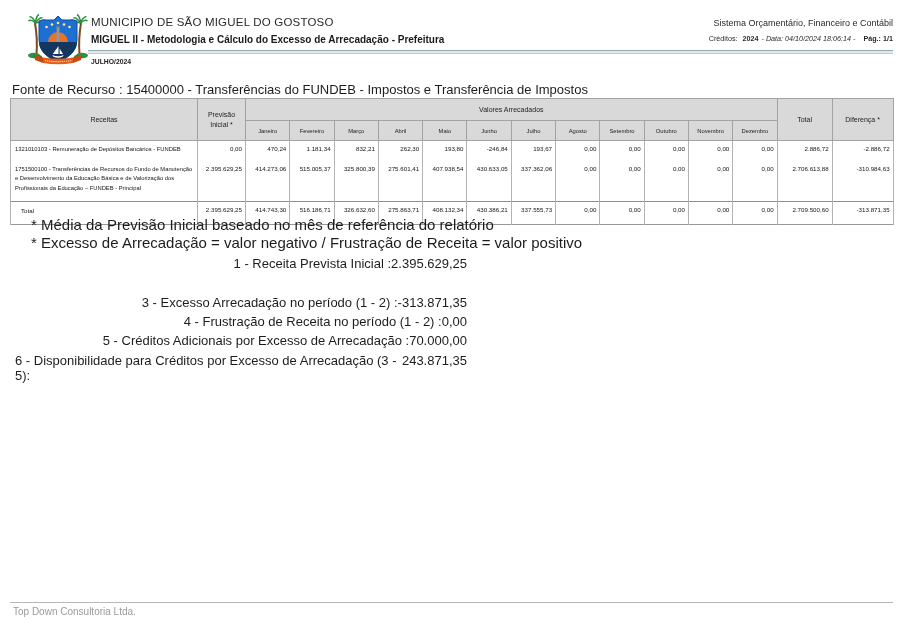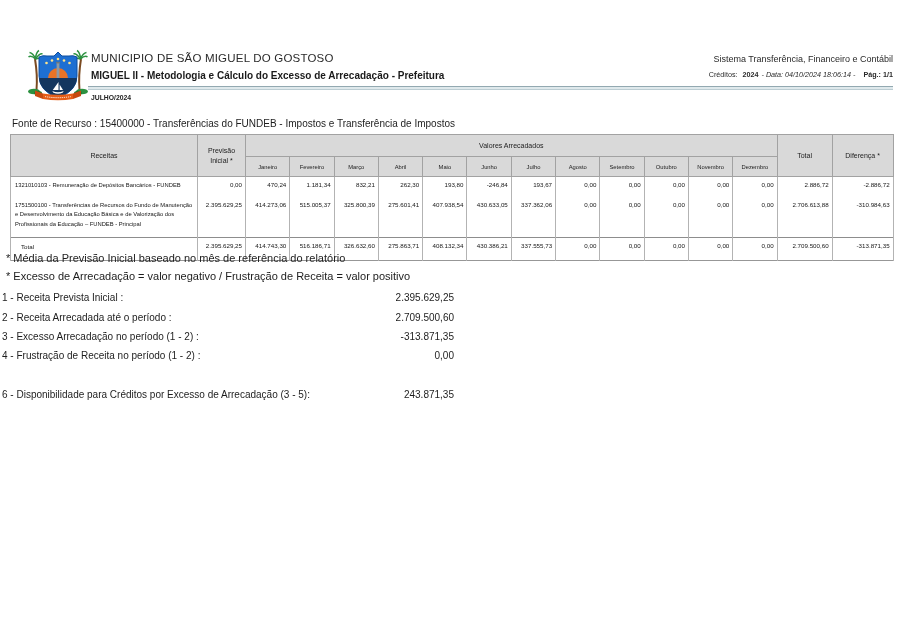--- a/index.html
+++ b/index.html
@@ -1,59 +1,59 @@
 <!DOCTYPE html>
 <html><head>
 <meta charset="utf-8">
 <style>
   html,body{margin:0;padding:0;}
   body{
     width:900px;height:637px;background:#ffffff;position:relative;
     font-family:"Liberation Sans", sans-serif;color:#1f1f1f;
     -webkit-font-smoothing:antialiased;
   }
-  .page{position:absolute;inset:0;overflow:hidden;margin-top:36px;}
+  .page{position:absolute;inset:0;overflow:hidden;}
 
   
   .crest{position:absolute;left:28px;top:10px;width:60px;height:60px;}
   .muni{position:absolute;left:91px;top:16px;font-size:11.5px;letter-spacing:.2px;color:#2a2a2a;}
   .rtitle{position:absolute;left:91px;top:34px;font-size:10px;font-weight:bold;color:#1a1a1a;}
   .title-rule{position:absolute;left:88px;top:50px;width:805px;height:2px;
     background:#dfe9ec;border-top:1px solid #93a9b1;border-bottom:1px solid #bccdd3;}
   .period{position:absolute;left:91px;top:58px;font-size:6.8px;font-weight:bold;color:#222;}
   .sys{position:absolute;left:500px;top:18px;width:393px;text-align:right;font-size:9px;color:#2a2a2a;}
   .meta{position:absolute;left:500px;top:34px;width:393px;text-align:right;font-size:7.2px;color:#2a2a2a;}
   .meta b{margin-left:3px;}
   .meta .m-rest{margin-left:1px;font-style:italic;}
   .meta .m-page{margin-left:6px;font-weight:bold;}
 
-  .fonte{position:absolute;left:12px;top:82px;font-size:10px;color:#1d1d1d;}
+  .fonte{position:absolute;left:12px;top:82px;font-size:13px;color:#1d1d1d;}
 
   
   .tbl-wrap{position:absolute;left:10px;top:98px;width:883px;}
   table{border-collapse:collapse;table-layout:fixed;width:883px;border:1px solid #979797;}
   th,td{padding:0;overflow:hidden;white-space:nowrap;}
   thead th{background:#d9d9d9;border:1px solid #a2a2a2;font-weight:normal;color:#1c1c1c;}
   .th-main{font-size:7px;height:21px;}
   .th-span{font-size:7px;height:21px;}
   .th-month{font-size:5.8px;height:19px;}
   tbody td{border-left:1px solid #b3b3b3;border-right:1px solid #b3b3b3;
     font-size:6.2px;vertical-align:top;color:#161616;}
   td.num{text-align:right;padding:4px 3px 0 1px;}
   td.name{font-size:5.8px;text-align:left;padding:4px 4px 0 4px;
     white-space:normal;line-height:1.6;}
   tr.r1 td{height:16px;}
   tr.r2 td{height:36px;}
   tr.trow td{border-top:1px solid #8d8d8d;height:17px;}
   td.tlabel{font-size:6.2px;text-align:left;padding:5px 0 0 10px;}
 
   
-  .note{position:absolute;left:6px;font-size:11px;color:#1d1d1d;}
-  .sum-row{position:absolute;left:2px;width:452px;height:13px;
-    display:flex;justify-content:space-between;font-size:10px;color:#1d1d1d;}
+  .note{position:absolute;left:31px;font-size:15px;color:#1d1d1d;}
+  .sum-row{position:absolute;left:15px;width:452px;height:13px;
+    display:flex;justify-content:flex-end;font-size:13px;color:#1d1d1d;}
   .sum-value{text-align:right;}
 
   
   .footer-rule{position:absolute;left:10px;top:602px;width:883px;height:1px;background:#b8b8b8;}
   .footer-text{position:absolute;left:13px;top:606px;font-size:10px;color:#9b9b9b;}
 </style>
 </head>
 <body>
 
 <div class="page">
@@ -110,21 +110,21 @@
       <path d="M15,47.5 Q30,50 45,47.5 L45,53 Q30,55.5 15,53 Z" fill="#e55d17"></path>
       <path d="M17,50.6 Q30,52.8 43,50.6" stroke="#ffffff" stroke-width="0.9" fill="none" stroke-dasharray="1.2,0.9"></path>
     </g>
   </svg>
 
   <div class="muni">MUNICIPIO DE SÃO MIGUEL DO GOSTOSO</div>
   <div class="rtitle">MIGUEL II - Metodologia e Cálculo do Excesso de Arrecadação - Prefeitura</div>
   <div class="title-rule"></div>
   <div class="period">JULHO/2024</div>
 
-  <div class="sys">Sistema Transferência, Financeiro e Contábil</div>
+  <div class="sys">Sistema Orçamentário, Financeiro e Contábil</div>
   <div class="meta">
     <span>Créditos:</span>
     <b>2024</b>
     <span class="m-rest">- Data: 04/10/2024 18:06:14 -</span>
     <span class="m-page">Pág.: 1/1</span>
   </div>
 
   <div class="fonte">Fonte de Recurso : 15400000 - Transferências do FUNDEB - Impostos e Transferência de Impostos</div>
 
   <div class="tbl-wrap">
@@ -232,32 +232,32 @@
     </table>
   </div>
 
   <div class="note" style="top:216px">* Média da Previsão Inicial baseado no mês de referência do relatório</div>
   <div class="note" style="top:234px">* Excesso de Arrecadação = valor negativo / Frustração de Receita = valor positivo</div>
 
   <div class="sum-row" style="top:256px">
     <span class="sum-label">1 - Receita Prevista Inicial :</span>
     <span class="sum-value">2.395.629,25</span>
   </div>
-  <div class="sum-row" style="top:275.5px">
-    <span class="sum-label">2 - Receita Arrecadada até o período :</span>
-    <span class="sum-value">2.709.500,60</span>
-  </div>
   <div class="sum-row" style="top:295px">
     <span class="sum-label">3 - Excesso Arrecadação no período (1 - 2) :</span>
     <span class="sum-value">-313.871,35</span>
   </div>
   <div class="sum-row" style="top:313.5px">
     <span class="sum-label">4 - Frustração de Receita no período (1 - 2) :</span>
     <span class="sum-value">0,00</span>
   </div>
+  <div class="sum-row" style="top:333px">
+    <span class="sum-label">5 - Créditos Adicionais por Excesso de Arrecadação :</span>
+    <span class="sum-value">70.000,00</span>
+  </div>
   <div class="sum-row" style="top:352.5px">
     <span class="sum-label">6 - Disponibilidade para Créditos por Excesso de Arrecadação  (3 - 5):</span>
     <span class="sum-value">243.871,35</span>
   </div>
 
   <div class="footer-rule"></div>
   <div class="footer-text">Top Down Consultoria Ltda.</div>
 
 </div>
 

